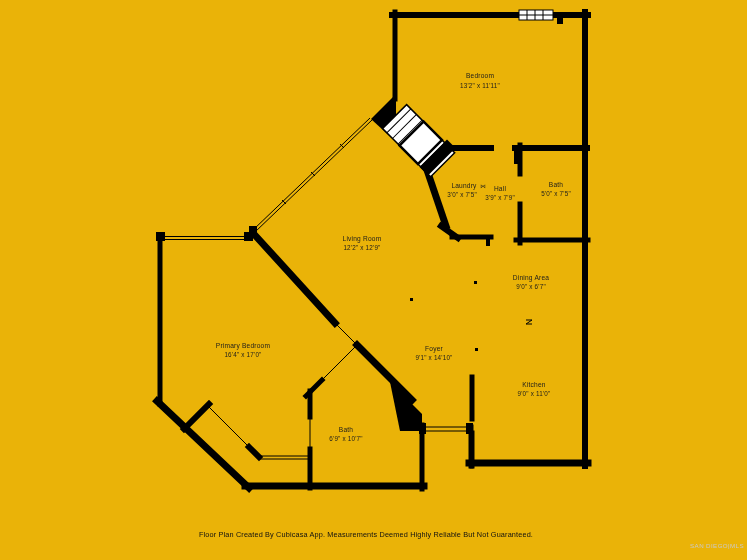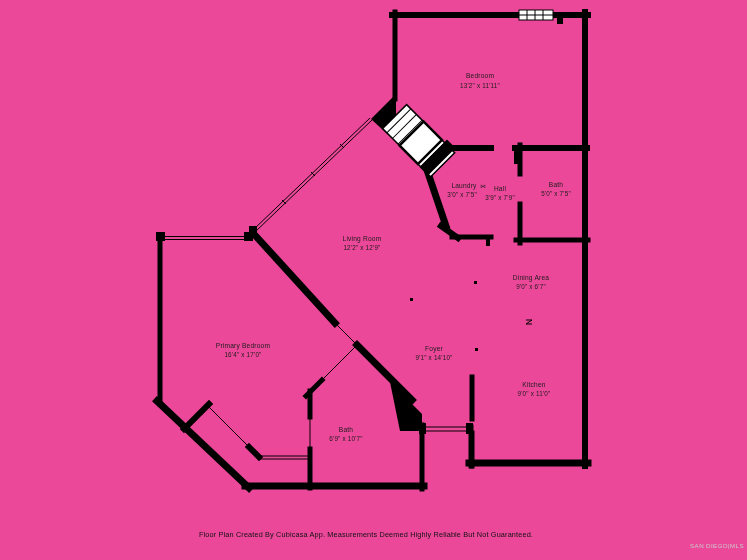--- a/index.html
+++ b/index.html
@@ -1,16 +1,16 @@
 <!DOCTYPE html>
 <html><head>
 <meta charset="utf-8">
 <style>
   html,body{margin:0;padding:0;background:#ffffff;}
-  .stage{position:relative;width:747px;height:560px;background:#ec4899;overflow:hidden;
+  .stage{position:relative;width:747px;height:560px;background:#eab308;overflow:hidden;
          font-family:"Liberation Sans", sans-serif;}
   svg{position:absolute;left:0;top:0;}
   .room-name{font-size:6.6px;fill:#1c1c1c;text-anchor:middle;letter-spacing:.2px;}
   .room-dims{font-size:6.3px;fill:#1c1c1c;text-anchor:middle;letter-spacing:.2px;}
   .caption{font-size:7.3px;fill:#111;text-anchor:middle;letter-spacing:.15px;}
   .watermark{font-size:6.2px;fill:#c9c9c9;text-anchor:end;letter-spacing:.4px;}
   .door-glyph{font-size:5.5px;fill:#1c1c1c;text-anchor:middle;}
   .wall{stroke:#000;fill:none;stroke-linecap:square;}
   .thin{stroke:#000;stroke-width:1;fill:none;}
   .blob{fill:#000;stroke:none;}

